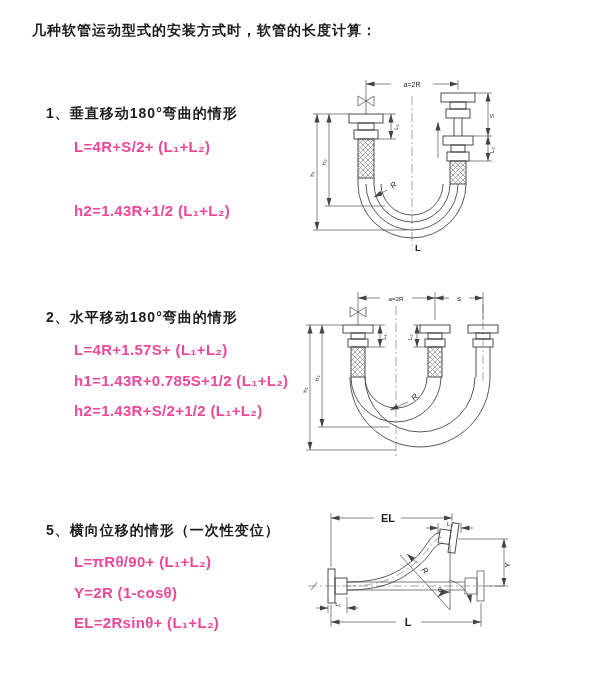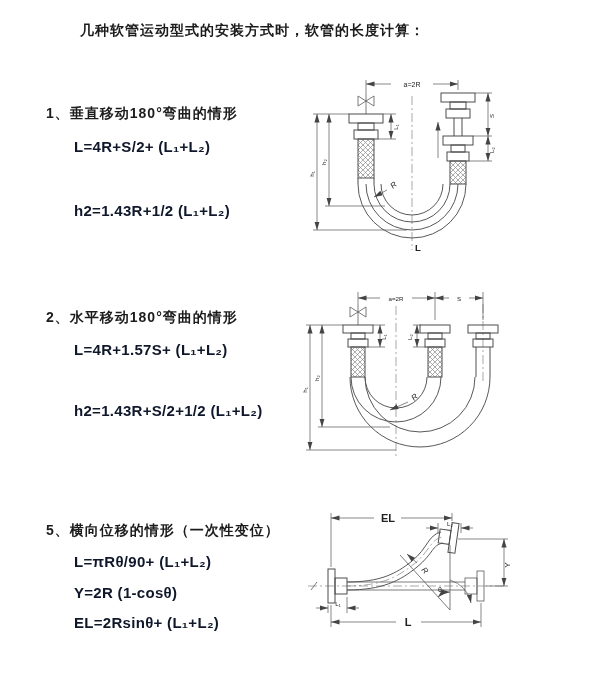--- a/index.html
+++ b/index.html
@@ -1,23 +1,23 @@
 <!DOCTYPE html>
 <html><head>
 <meta charset="utf-8">
 <style>
   html,body{margin:0;padding:0;background:#f2f2f2;}
   .page{
     position:relative;width:600px;height:675px;background:#ffffff;
     font-family:"Liberation Sans","DejaVu Sans",sans-serif;color:#1c1c1c;
     border-right:2px solid #dcdcdc;border-bottom:2px solid #cfcfcf;overflow:hidden;
   }
-  .title{position:absolute;left:32px;top:22px;font-size:14px;font-weight:bold;letter-spacing:1px;margin-left:48px;}
+  .title{position:absolute;left:32px;top:22px;font-size:14px;font-weight:bold;letter-spacing:1px;}
   .sec-heading{position:absolute;font-size:14px;font-weight:bold;letter-spacing:1px;}
-  .formula{position:absolute;font-size:15px;font-weight:bold;letter-spacing:.3px;color:#0f172a;}
+  .formula{position:absolute;font-size:15px;font-weight:bold;letter-spacing:.3px;color:#ec4899;}
   svg{position:absolute;overflow:visible;}
   .ln{stroke:#4d4d4d;stroke-width:1;fill:none;}
   .ln2{stroke:#5a5a5a;stroke-width:.8;fill:none;}
   .dim{stroke:#555;stroke-width:.7;fill:none;}
   .cl{stroke:#707070;stroke-width:.6;fill:none;stroke-dasharray:9 3 2 3;}
   .hose{stroke:#585858;stroke-width:1;fill:none;}
   text{fill:#222;font-family:"Liberation Sans","DejaVu Sans",sans-serif;}
   .t7{font-size:7px;}
   .t6{font-size:6.2px;}
   .t8{font-size:8px;}
@@ -31,20 +31,21 @@
 <div class="page">
 
   <div class="title">几种软管运动型式的安装方式时，软管的长度计算：</div>
 
   <div class="sec-heading" style="left:46px;top:105px;">1、垂直移动180°弯曲的情形</div>
   <div class="formula" style="left:74px;top:138px;">L=4R+S/2+ (L₁+L₂)</div>
   <div class="formula" style="left:74px;top:202px;">h2=1.43R+1/2 (L₁+L₂)</div>
 
   <div class="sec-heading" style="left:46px;top:309px;">2、水平移动180°弯曲的情形</div>
   <div class="formula" style="left:74px;top:341px;">L=4R+1.57S+ (L₁+L₂)</div>
+  <div class="formula" style="left:74px;top:372px;">h1=1.43R+0.785S+1/2 (L₁+L₂)</div>
   <div class="formula" style="left:74px;top:402px;">h2=1.43R+S/2+1/2 (L₁+L₂)</div>
 
   <div class="sec-heading" style="left:46px;top:522px;">5、横向位移的情形（一次性变位）</div>
   <div class="formula" style="left:74px;top:553px;">L=πRθ/90+ (L₁+L₂)</div>
   <div class="formula" style="left:74px;top:584px;">Y=2R (1-cosθ)</div>
   <div class="formula" style="left:74px;top:614px;">EL=2Rsinθ+ (L₁+L₂)</div>
 
   <svg style="left:303px;top:70px;" width="260" height="185" viewBox="0 0 260 185">
     <defs>
       <marker id="ar1" markerWidth="9" markerHeight="6" refX="8.5" refY="2.6" orient="auto-start-reverse" markerUnits="userSpaceOnUse">

